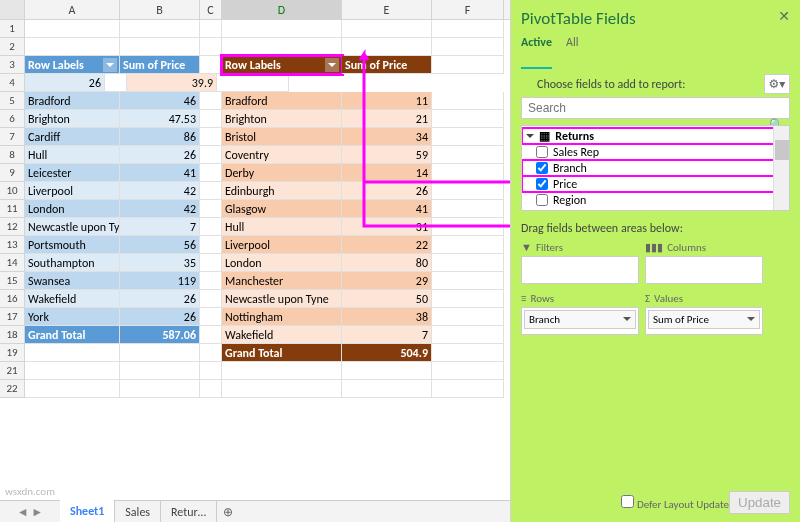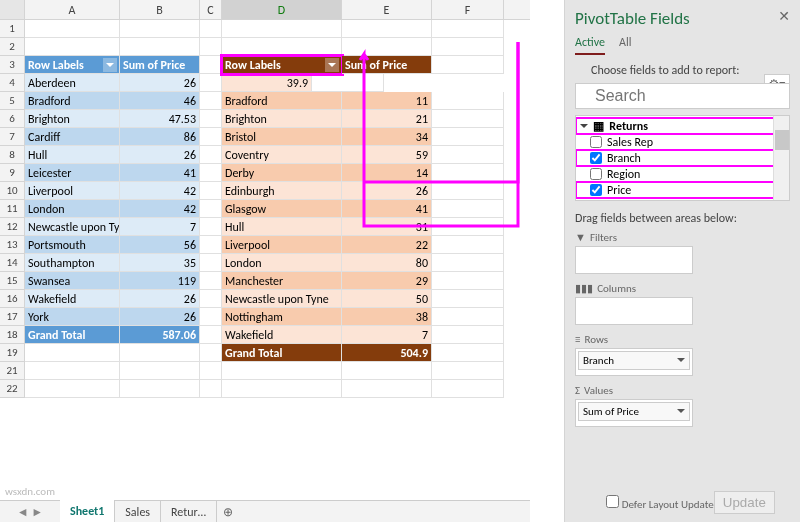--- a/index.html
+++ b/index.html
@@ -24,46 +24,46 @@
 .pt2-r2 { background: #F8CBAD; }
 .pt2-total { background: #843C0C; color: #fff; font-weight: bold; }
 .dd-caret { position: absolute; right: 2px; top: 2px; width: 14px; height: 14px; background: rgba(255,255,255,0.3); display: flex; align-items: center; justify-content: center; }
 .dd-caret::after { content: ""; border: 4px solid transparent; border-top-color: #fff; margin-top: 3px; }
 .pt1-head .dd-caret::after { border-top-color: #fff; }
 .selected-cell { outline: 2px solid #217346; outline-offset: -1px; }
 .pink-box { outline: 3px solid #ff00ff; outline-offset: -1px; }
 .tabs { position: absolute; bottom: 0; left: 0; width: 530px; height: 22px; background: #f3f3f3; display: flex; align-items: center; border-top: 1px solid #ccc; }
 .tab-nav { width: 60px; display: flex; justify-content: space-around; color: #888; }
 .tab { padding: 0 10px; line-height: 22px; color: #444; border-right: 1px solid #ccc; }
-.tab.active { background: #fff; color: #0f766e; font-weight: bold; border-bottom: 2px solid #217346; }
+.tab.active { background: #fff; color: #3b82f6; font-weight: bold; border-bottom: 2px solid #217346; }
 .tab-add { width: 22px; text-align: center; color: #666; }
-.pane { position: absolute; right: 0; top: 0; width: 236px; height: 522px; background: #e5e5e5; border-left: 1px solid #d4d4d4; padding: 8px 10px; }
+.pane { position: absolute; right: 0; top: 0; width: 290px; height: 522px; background: #bef264; border-left: 1px solid #d4d4d4; padding: 8px 10px; }
 .pane-title { font-size: 17px; color: #217346; font-weight: normal; margin-bottom: 6px; }
 .pane-close { position: absolute; right: 10px; top: 8px; color: #666; font-size: 14px; }
 .pane-tabs { display: flex; gap: 14px; font-size: 12px; margin-bottom: 4px; color: #666; }
-.pane-tab.active { color: #217346; font-weight: normal; border-bottom: 2px solid #7f1d1d; padding-bottom: 4px; }
+.pane-tab.active { color: #217346; font-weight: bold; border-bottom: 2px solid #14b8a6; padding-bottom: 18px; }
 .pane-sub { color: #444; margin: 8px 16px 6px; }
 .gear { position: absolute; right: 10px; top: 74px; width: 26px; height: 20px; border: 1px solid #ccc; background: #fff; text-align: center; line-height: 18px; color: #666; }
-.search-box { width: 100%; border: 1px solid #ccc; padding: 3px 19px; font-size: 16px; color: #888; margin-bottom: 6px; position: relative; background: #fff; }
+.search-box { width: 100%; border: 1px solid #ccc; padding: 3px 6px; font-size: 12px; color: #888; margin-bottom: 6px; position: relative; background: #fff; }
 .search-ico { position: absolute; right: 16px; top: 118px; color: #3a7abd; font-size: 12px; }
 .field-list { border: 1px solid #ccc; background: #fff; max-height: 130px; overflow: auto; padding: 2px 0; position: relative; }
 .field-item { display: flex; align-items: center; gap: 5px; padding: 1px 4px 1px 14px; font-size: 12px; }
 .field-item.group { padding-left: 4px; font-weight: bold; }
 .field-item input { width: 12px; height: 12px; }
 .field-item.pink { outline: 2px solid #ff00ff; outline-offset: -1px; }
 .tri { display: inline-block; width: 0; height: 0; border: 4px solid transparent; border-left-color: #444; }
 .tri.open { border-left-color: transparent; border-top-color: #444; margin-top: 3px; }
 .drag-label { color: #444; margin: 10px 0 4px; }
 .areas { display: flex; flex-wrap: wrap; gap: 6px; }
 .area-box { width: 118px; }
 .area-head { color: #666; font-size: 11px; padding: 2px 0; display: flex; align-items: center; gap: 4px; }
 .area-body { background: #fff; border: 1px solid #ccc; min-height: 28px; padding: 2px; }
 .area-chip { background: #f8f8f8; border: 1px solid #ccc; padding: 2px 4px; font-size: 11px; display: flex; justify-content: space-between; align-items: center; }
 .chip-caret { border: 4px solid transparent; border-top-color: #555; margin-top: 3px; }
-.defer-row { position: absolute; bottom: 8px; left: 26px; right: 10px; display: flex; align-items: center; justify-content: center; font-size: 11px; color: #666; }
+.defer-row { position: absolute; bottom: 8px; left: 26px; right: 10px; display: flex; align-items: center; justify-content: flex-end; font-size: 11px; color: #666; }
 .update-btn { border: 1px solid #ccc; background: #eee; color: #aaa; padding: 3px 8px; }
 svg.arrow { position: absolute; pointer-events: none; }
 .scroll-v { position: absolute; right: 0; top: 0; width: 16px; height: 126px; background: #f0f0f0; border-left: 1px solid #ddd; }
 .scroll-thumb { position: absolute; top: 14px; width: 14px; height: 20px; background: #c8c8c8; left: 1px; }
 .watermark { position: absolute; left: 5px; bottom: 24px; color: #bbb; font-size: 11px; }
 </style>
 </head>
 <body>
 
 <div class="grid-area">
@@ -99,21 +99,20 @@
         <div class="row-h">3</div>
         <div class="cell cA pt1-head" style="position: relative;">Row Labels<span class="dd-caret"></span></div>
         <div class="cell cB pt1-head">Sum of Price</div>
         <div class="cell cC"></div>
         <div class="cell cD pt2-head selected-cell pink-box" style="position: relative;">Row Labels<span class="dd-caret"></span></div>
         <div class="cell cE pt2-head">Sum of Price</div>
         <div class="cell cF"></div>
       </div>
       <div class="grid-row">
         <div class="row-h">4</div>
-        <div class="cell cA pt1-r1">Aberdeen</div>
         <div class="cell cB pt1-r1 num">26</div>
         <div class="cell cC"></div>
         <div class="cell cE pt2-r1 num">39.9</div>
         <div class="cell cF"></div>
       </div>
       <div class="grid-row">
         <div class="row-h">5</div>
         <div class="cell cA pt1-r2">Bradford</div>
         <div class="cell cB pt1-r2 num">46</div>
         <div class="cell cC"></div>
@@ -297,27 +296,27 @@
   <div class="field-list">
     <div class="field-item group pink"><span class="tri open"></span>▦ <span>Returns</span></div>
     <div class="field-item">
         <input type="checkbox" style="">
         <span>Sales Rep</span>
       </div>
     <div class="field-item pink">
         <input type="checkbox" checked="" style="">
         <span>Branch</span>
       </div>
+    <div class="field-item pink">
+        <input type="checkbox" checked="" style="">
+        <span>Price</span>
+      </div>
     <div class="field-item">
         <input type="checkbox" style="">
         <span>Region</span>
-      </div>
-    <div class="field-item pink">
-        <input type="checkbox" checked="" style="">
-        <span>Price</span>
       </div>
     <div class="scroll-v">
         <div class="scroll-thumb"></div>
       </div>
   </div>
   <div class="drag-label">Drag fields between areas below:</div>
   <div class="areas">
     <div class="area-box">
       <div class="area-head">
           <span>▼</span>

